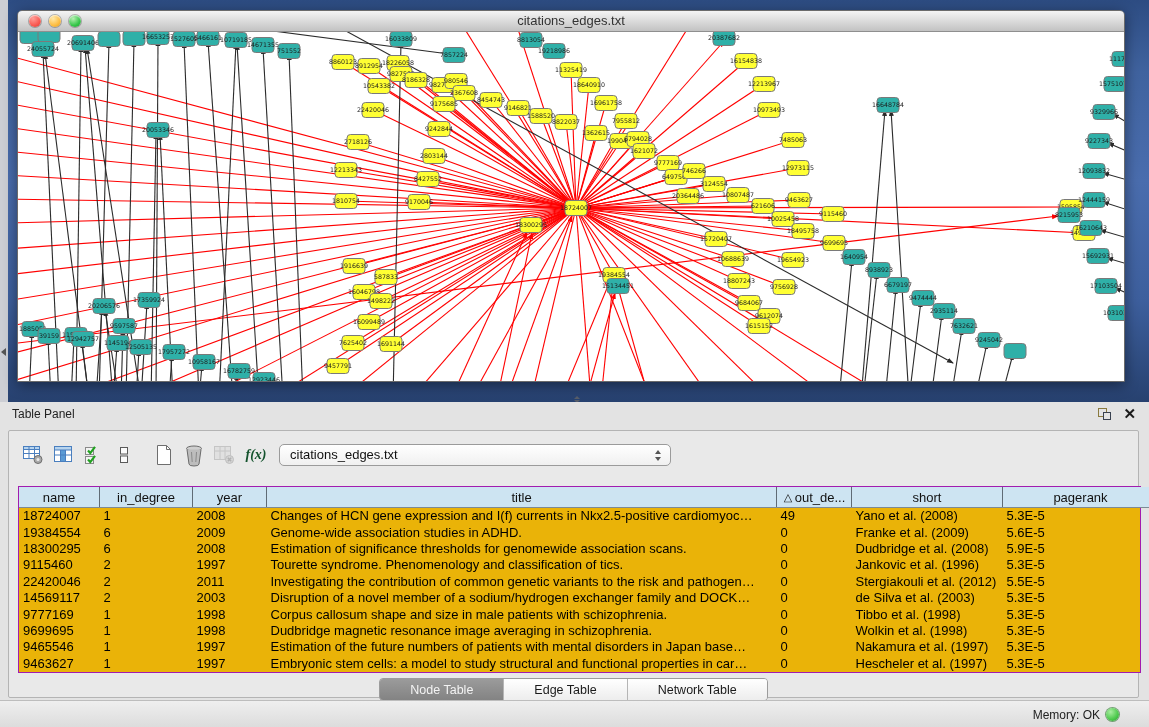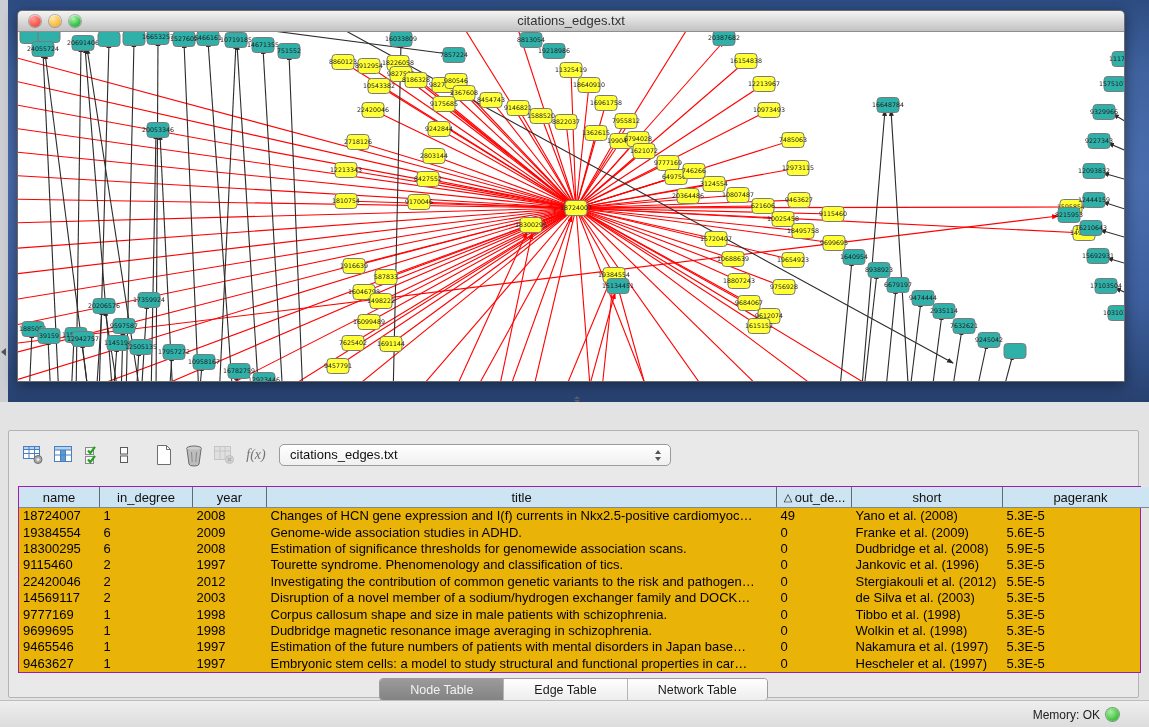--- a/index.html
+++ b/index.html
@@ -41,22 +41,22 @@
   .float-icon .sq1{position:absolute;left:0;top:0;width:7px;height:7px;border:1.4px solid #8a7a3e;background:transparent;}
   .float-icon .sq2{position:absolute;right:0;bottom:0;width:6px;height:6px;border:1.4px solid #39414f;background:#e3e3e3;}
   .close-x{position:absolute;right:13px;top:3px;font-size:15px;font-weight:bold;color:#1a1a1a;cursor:default;}
 
   .panel-body{position:absolute;left:8px;top:28px;width:1131px;height:268px;box-sizing:border-box;
     background:#e9e9e9;border:1px solid #b4b4b4;border-radius:2px;}
 
   .toolbar{position:absolute;left:10px;top:11px;height:26px;display:flex;align-items:center;}
   .tbicon{width:30px;height:24px;display:flex;align-items:center;justify-content:center;}
   .tbicon.disabled{opacity:.45;}
-  .fx-icon{font-family:"Liberation Serif",serif;font-style:italic;font-weight:normal;
-    font-size:14px;color:#737373;width:34px;text-align:center;}
+  .fx-icon{font-family:"Liberation Serif",serif;font-style:italic;font-weight:bold;
+    font-size:14px;color:#14532d;width:34px;text-align:center;}
   .combo{margin-left:6px;width:392px;height:22px;border:1px solid #9b9b9b;border-radius:5px;
     background:linear-gradient(180deg,#ffffff,#f0f0f0);position:relative;box-sizing:border-box;}
   .combo-text{position:absolute;left:10px;top:0;line-height:20px;font-size:13px;color:#111;}
   .combo-arrows{position:absolute;right:8px;top:4px;width:8px;height:13px;}
   .combo-arrows:before{content:"";position:absolute;left:1px;top:1px;border-left:3.5px solid transparent;
     border-right:3.5px solid transparent;border-bottom:4px solid #555;}
   .combo-arrows:after{content:"";position:absolute;left:1px;bottom:1px;border-left:3.5px solid transparent;
     border-right:3.5px solid transparent;border-top:4px solid #555;}
 
   .tablewrap{position:absolute;left:9px;top:55px;width:1123px;height:187px;box-sizing:border-box;
@@ -755,20 +755,28 @@
               <text x="617" y="285" text-anchor="middle" class="nlabel">15134451</text>
             </g>
           </g>
       </svg>
     </div>
   </div>
   <div class="divider-handle"></div>
 </div>
 
 <div class="table-panel">
+  <div class="panel-header">
+    <span class="panel-title">Table Panel</span>
+    <span class="float-icon">
+        <span class="sq1"></span>
+        <span class="sq2"></span>
+      </span>
+    <span class="close-x">✕</span>
+  </div>
 
   <div class="panel-body">
     <div class="toolbar">
       <div class="tbicon">
         <svg width="24" height="22" viewBox="0 0 24 22">
           <rect x="1.5" y="2.5" width="16" height="12" fill="#ffffff" stroke="#4a7fbf"></rect>
           <rect x="1.5" y="2.5" width="16" height="3" fill="#b7d4ee" stroke="#4a7fbf"></rect>
           <line x1="7" y1="2.5" x2="7" y2="14.5" stroke="#4a7fbf"></line>
           <line x1="12.5" y1="2.5" x2="12.5" y2="14.5" stroke="#4a7fbf"></line>
           <line x1="1.5" y1="9.5" x2="17.5" y2="9.5" stroke="#4a7fbf"></line>
@@ -875,21 +883,21 @@
               <td>2</td>
               <td>1997</td>
               <td>Tourette syndrome. Phenomenology and classification of tics.</td>
               <td>0</td>
               <td>Jankovic et al. (1996)</td>
               <td>5.3E-5</td>
             </tr>
             <tr>
               <td>22420046</td>
               <td>2</td>
-              <td>2012</td>
+              <td>2011</td>
               <td>Investigating the contribution of common genetic variants to the risk and pathogen…</td>
               <td>0</td>
               <td>Stergiakouli et al. (2012)</td>
               <td>5.5E-5</td>
             </tr>
             <tr>
               <td>14569117</td>
               <td>2</td>
               <td>2003</td>
               <td>Disruption of a novel member of a sodium/hydrogen exchanger family and DOCK…</td>

